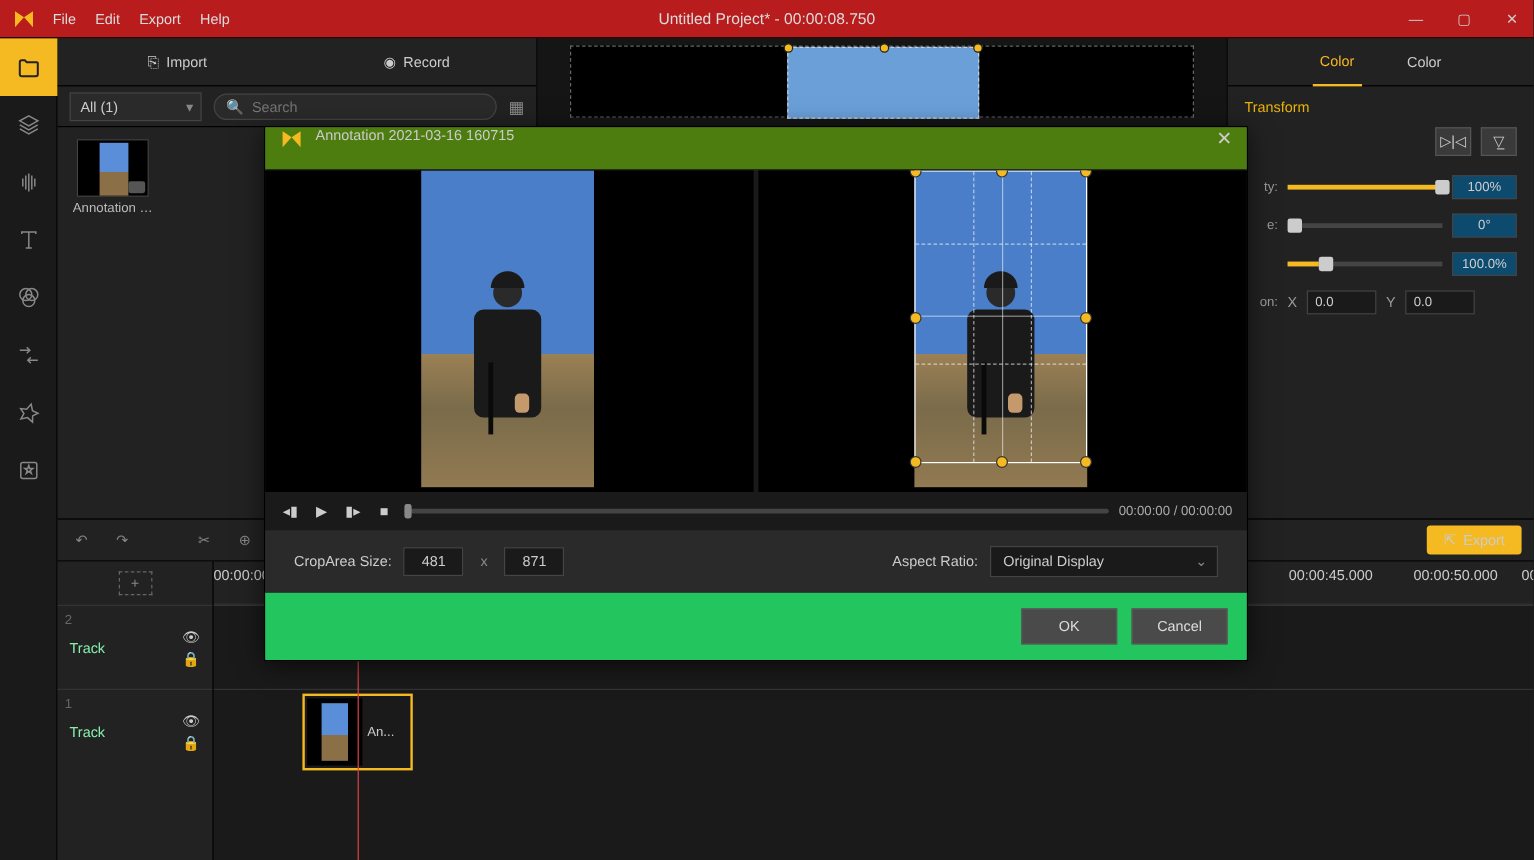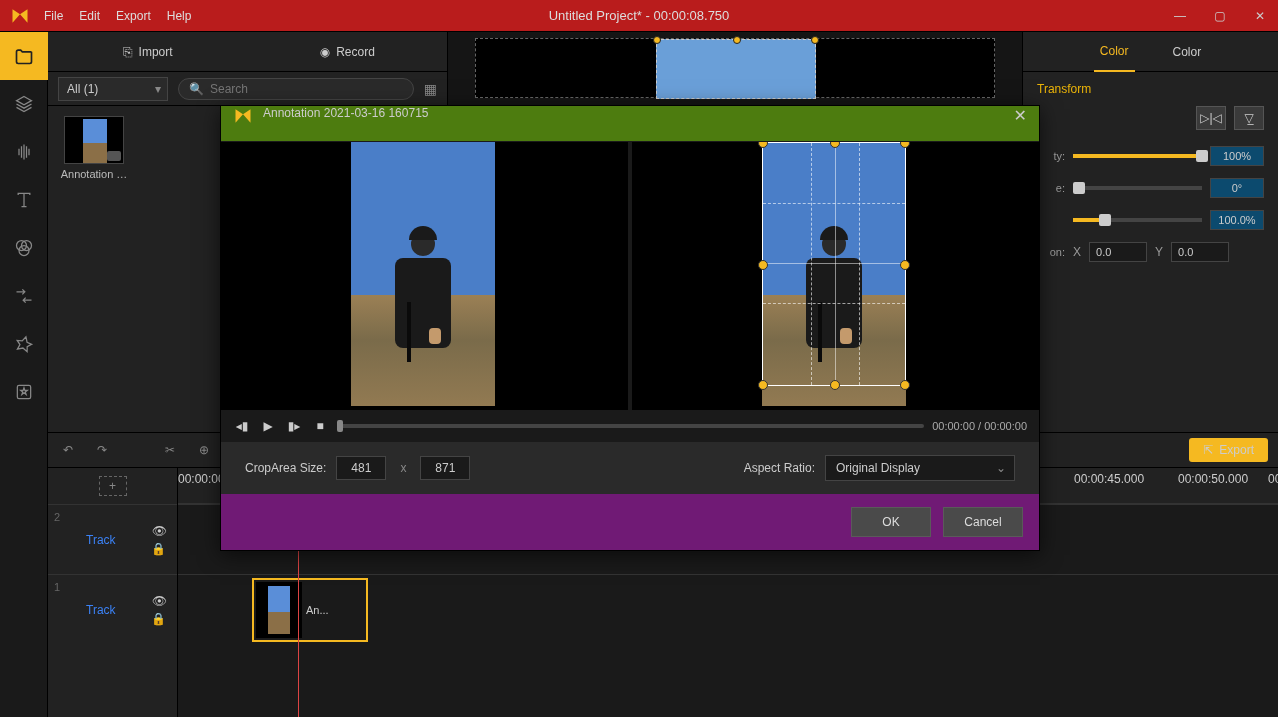--- a/index.html
+++ b/index.html
@@ -55,21 +55,21 @@
 .toolbar{height:36px;background:#222;border-top:1px solid #000;border-bottom:1px solid #000;display:flex;align-items:center;padding:0 10px;gap:14px}
 .tb-btn{color:#888;cursor:pointer;width:20px;height:20px;display:flex;align-items:center;justify-content:center}
 .export-btn{margin-left:auto;background:#f5b921;color:#222;padding:5px 14px;border-radius:3px;display:flex;align-items:center;gap:6px;cursor:pointer;font-weight:500}
 .pre-export-btn{width:28px;height:24px;border:1px solid #555;background:#2a2a2a;display:flex;align-items:center;justify-content:center;color:#f5b921;cursor:pointer}
 .timeline{flex:1;background:#1a1a1a;display:flex}
 .timeline-left{width:130px;background:#222;border-right:1px solid #000}
 .tl-add{height:36px;display:flex;align-items:center;justify-content:center}
 .add-btn{width:28px;height:20px;border:1px dashed #666;display:flex;align-items:center;justify-content:center;color:#888}
 .track-head{height:70px;border-top:1px solid #333;display:flex;align-items:center;padding:0 10px;gap:8px;position:relative}
 .track-num{color:#666;font-size:11px;position:absolute;left:6px;top:6px}
-.track-name{color:#3b82f6;margin-left:28px}
+.track-name{color:#86efac;margin-left:0}
 .track-icons{margin-left:auto;display:flex;flex-direction:column;gap:4px;color:#666}
 .timeline-body{flex:1;position:relative;overflow:hidden}
 .ruler{height:36px;background:#222;border-bottom:1px solid #333;position:relative;font-size:10px;color:#888}
 .ruler-tick{position:absolute;top:4px}
 .track-row{height:70px;border-top:1px solid #333;position:relative}
 .clip{position:absolute;top:3px;height:64px;border:2px solid #f5b921;background:#1a1a1a;display:flex;align-items:center;gap:4px;padding:2px}
 .clip-thumb{width:46px;height:56px;background:#000;position:relative}
 .clip-thumb-inner{position:absolute;left:12px;top:4px;width:22px;height:48px;background:linear-gradient(to bottom,#5a8ed8 0%,#5a8ed8 55%,#8b6f47 55%,#8b6f47 100%)}
 .clip-label{font-size:11px;color:#ccc;overflow:hidden;white-space:nowrap;text-overflow:ellipsis;width:26px}
 .playhead{position:absolute;top:0;bottom:0;width:1px;background:#d44;left:120px;z-index:5}
@@ -100,21 +100,21 @@
 .mc-track{flex:1;height:4px;background:#444;border-radius:2px;position:relative}
 .mc-thumb{position:absolute;left:0;top:-4px;width:6px;height:12px;background:#888;border-radius:2px}
 .mc-time{font-size:11px;color:#aaa}
 .modal-form{height:52px;display:flex;align-items:center;padding:0 24px;gap:10px;background:#2a2a2a}
 .mf-label{color:#ccc}
 .mf-input{width:50px;background:#1a1a1a;border:1px solid #444;padding:4px 6px;text-align:center;color:#ccc}
 .mf-x{color:#888;margin:0 4px}
 .mf-spacer{flex:1}
 .mf-select{width:190px;background:#1a1a1a;border:1px solid #444;padding:5px 10px;color:#ccc;position:relative}
 .mf-select::after{content:"⌄";position:absolute;right:8px;color:#888}
-.modal-buttons{height:56px;display:flex;align-items:center;justify-content:flex-end;padding:0 16px;gap:12px;background:#701a75}
+.modal-buttons{height:56px;display:flex;align-items:center;justify-content:flex-end;padding:0 16px;gap:12px;background:#22c55e}
 .mbtn{width:80px;padding:7px 0;text-align:center;background:#4a4a4a;border:1px solid #5a5a5a;cursor:pointer;color:#ddd}
 </style>
 </head>
 <body>
 
 <div class="titlebar">
   <div class="logo">
       <svg viewBox="0 0 24 24">
         <path d="M3 4 L12 10 L3 20 Z M21 4 L12 10 L21 20 Z" fill="#f5b921"></path>
       </svg>
@@ -305,21 +305,21 @@
       <div class="timeline-body">
         <div class="ruler">
           <span class="ruler-tick" style="left:0">00:00:00.000</span>
           <span class="ruler-tick" style="left:896px">00:00:45.000</span>
           <span class="ruler-tick" style="left:1000px">00:00:50.000</span>
           <span class="ruler-tick" style="left:1090px">00:00</span>
         </div>
         <div class="playhead"></div>
         <div class="track-row"></div>
         <div class="track-row">
-          <div class="clip" style="left:74px;width:116px">
+          <div class="clip" style="left:74px;width:92px">
             <div class="clip-thumb">
                 <div class="clip-thumb-inner"></div>
               </div>
             <span class="clip-label">An...</span>
           </div>
         </div>
       </div>
     </div>
   </div>
 </div>

